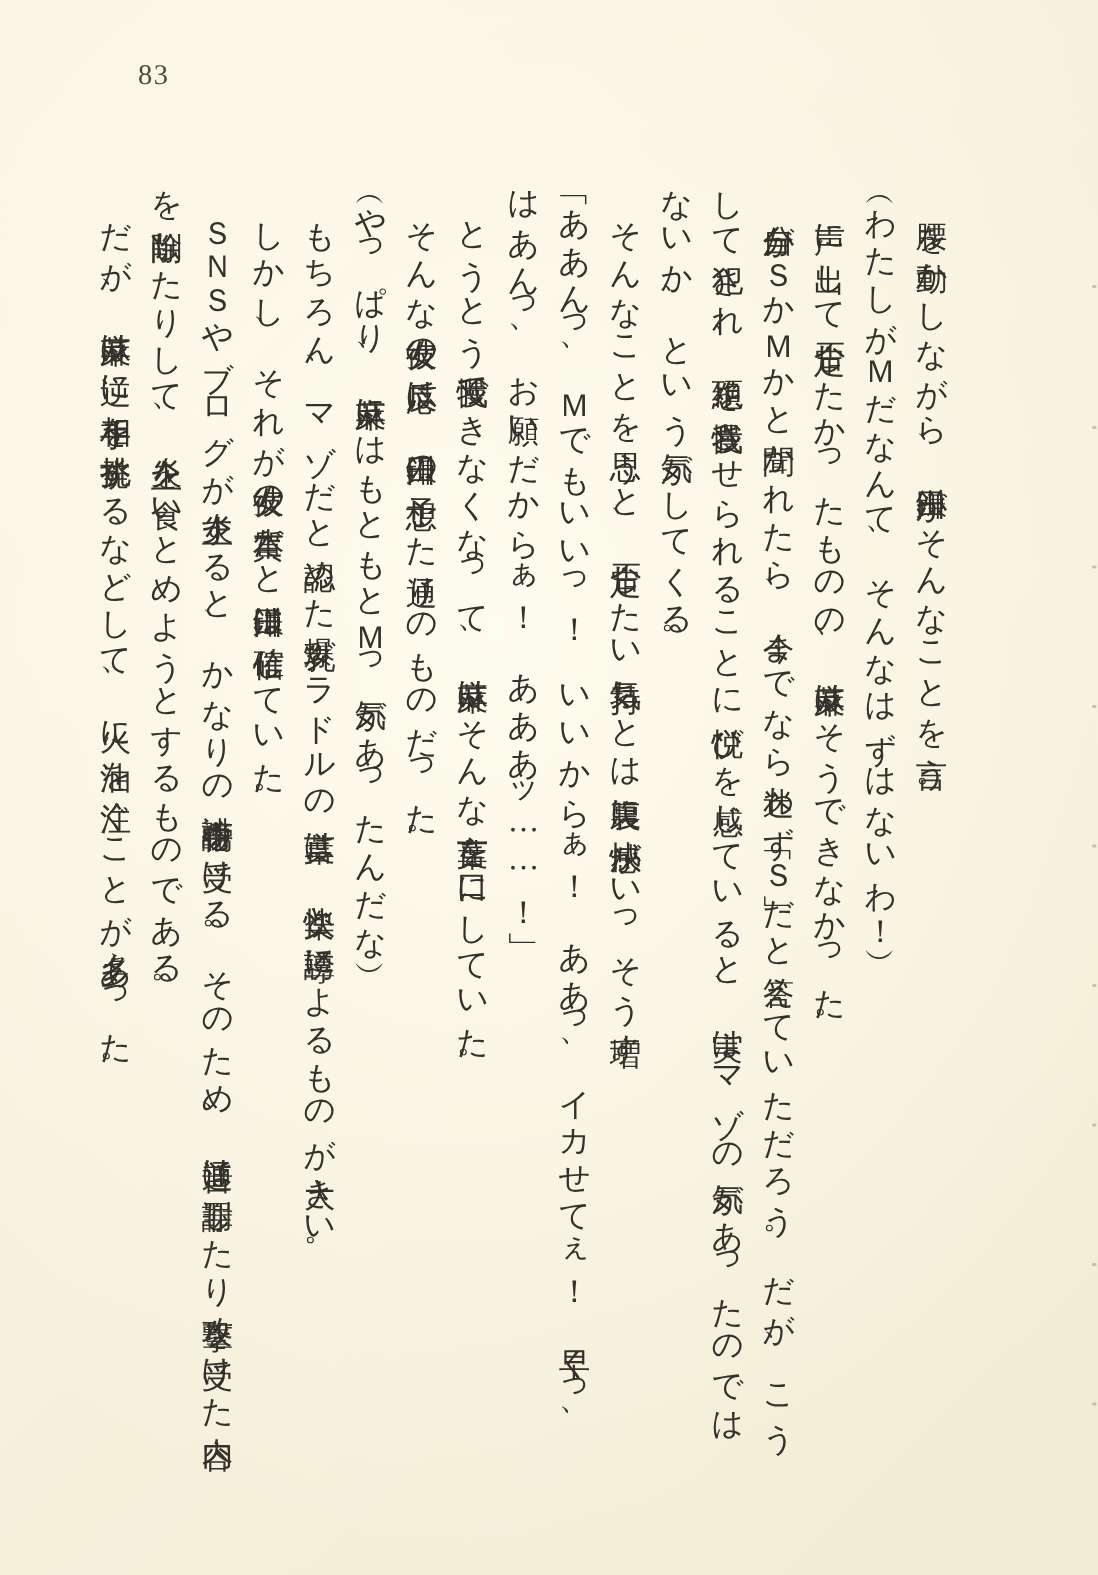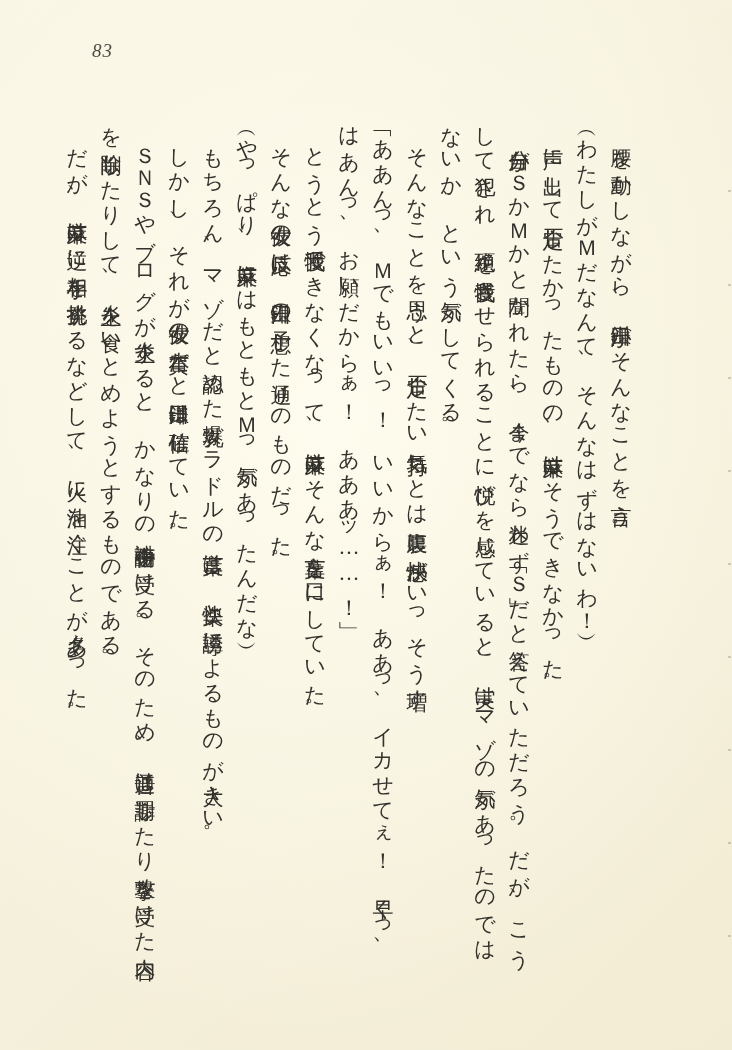--- a/index.html
+++ b/index.html
@@ -14,21 +14,20 @@
     background:
       radial-gradient(ellipse 120% 100% at 45% 40%, rgba(255,253,240,0.9) 0%, rgba(247,242,221,0.0) 60%),
       linear-gradient(135deg, #faf6e6 0%, #f6f1dd 45%, #f2ecd4 100%);
     font-family: "Liberation Serif", "DejaVu Serif", serif;
   }
   .page-number {
     position: absolute;
     top: 40px;
     left: 92px;
     font-size: 19px;
-    font-style: italic;
     color: #4d4a42;
     letter-spacing: 1px;
   }
   .text-block {
     position: absolute;
     top: 112px;
     right: 94px;
     width: 582px;
     height: 848px;
     writing-mode: vertical-rl;

